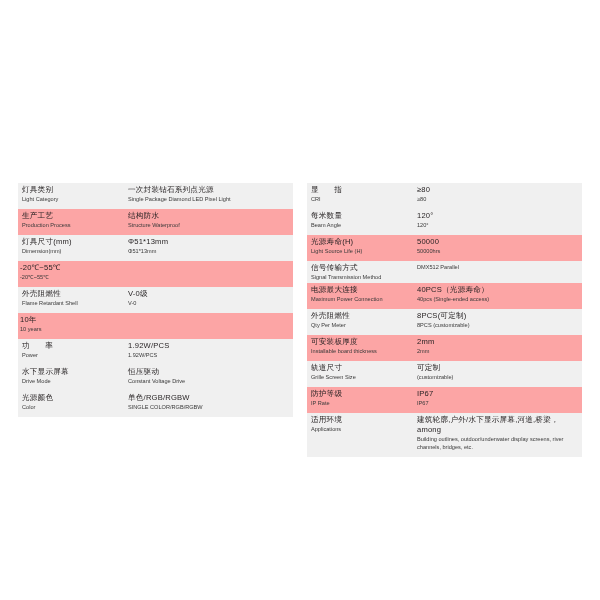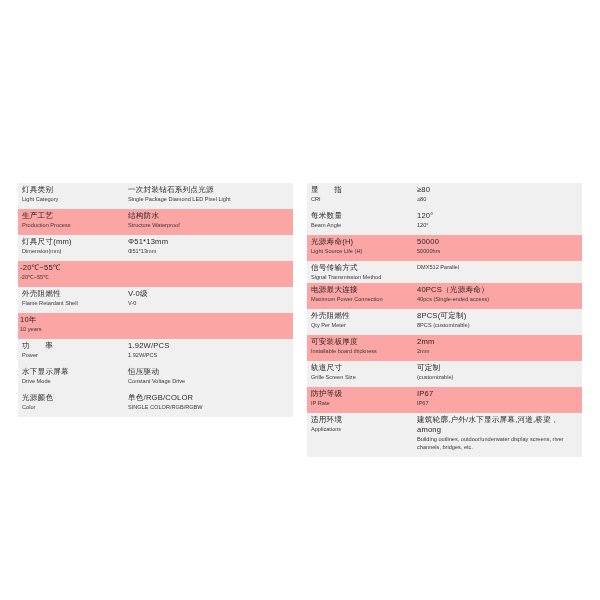--- a/index.html
+++ b/index.html
@@ -155,21 +155,21 @@
           <span class="cn">恒压驱动</span>
           <span class="en">Constant Voltage Drive</span>
         </div>
       </div>
       <div class="row alt">
         <div class="label">
           <span class="cn">光源颜色</span>
           <span class="en">Color</span>
         </div>
         <div class="value">
-          <span class="cn">单色/RGB/COLOR</span>
+          <span class="cn">单色/RGB/RGBW</span>
           <span class="en">SINGLE COLOR/RGB/RGBW</span>
         </div>
       </div>
     </div>
 
     <div class="col">
       <div class="row alt">
         <div class="label">
           <span class="cn spaced">显　指</span>
           <span class="en">CRI</span>

